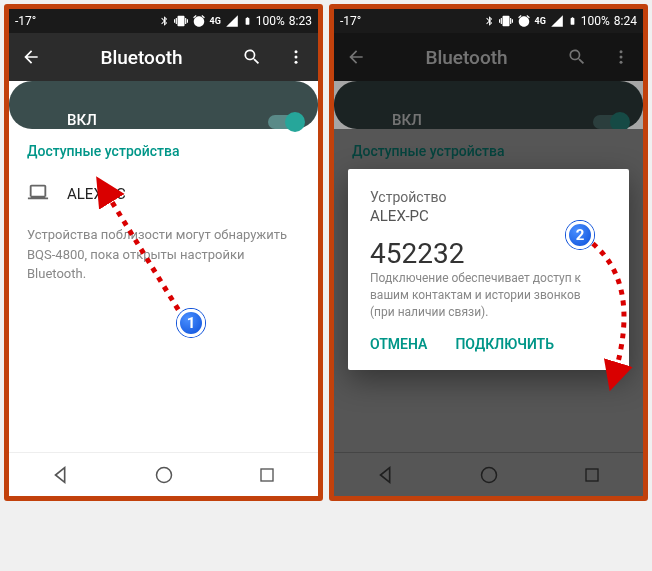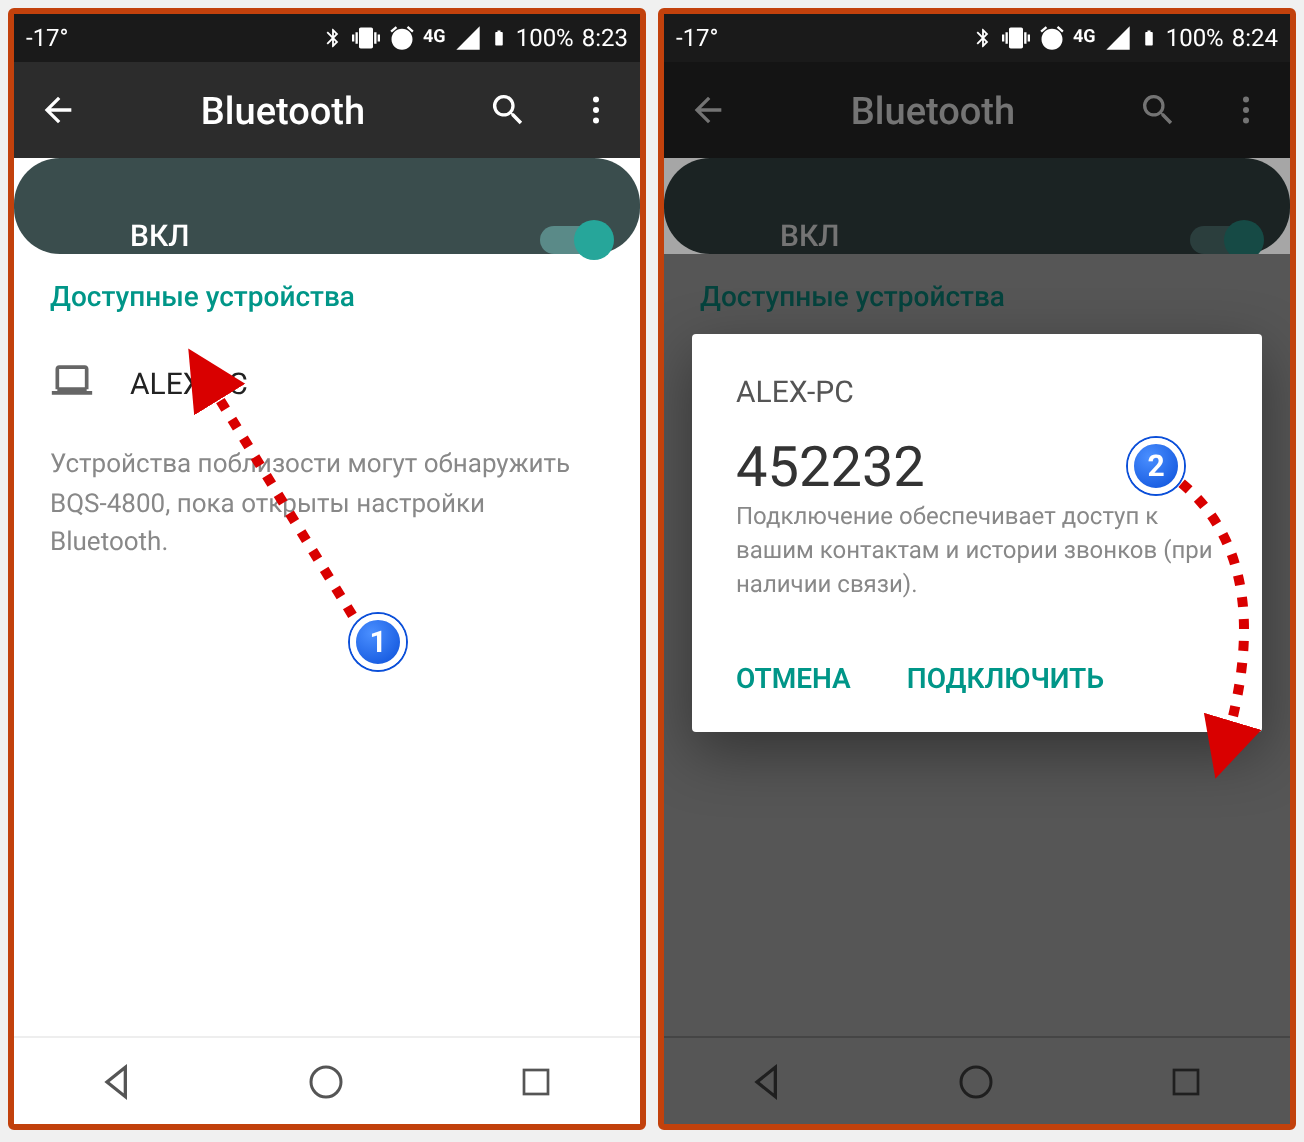--- a/index.html
+++ b/index.html
@@ -5,22 +5,22 @@
   * { margin: 0; padding: 0; box-sizing: border-box; }
   body {
     background: #f0f0f0;
     font-family: Roboto, Arial, sans-serif;
     padding: 4px;
     display: flex;
     gap: 6px;
   }
   .phone {
     width: 320px;
-    height: 561px;
-    border: 3px solid #c2410c;
+    height: 497px;
+    border: 5px solid #c2410c;
     border-radius: 3px;
     position: relative;
     background: #fff;
     overflow: hidden;
   }
   .status-bar {
     height: 24px;
     background: #1a1a1a;
     color: #fff;
     display: flex;
@@ -131,21 +131,21 @@
     box-shadow: 0 10px 30px rgba(0,0,0,0.4);
     padding: 20px 22px 8px 22px;
   }
   .dialog h3 {
     font-size: 17px; font-weight: 500; color:#222;
     margin-bottom: 14px;
   }
   .dlg-label { font-size:14px; color:#666; margin-bottom:2px; }
   .dlg-value { font-size:15px; color:#555; margin-bottom:12px; }
   .dlg-code { font-size:28px; color:#333; font-weight:400;}
-  .dlg-info { font-size:12px; color:#888; line-height:1.4; margin-bottom:24px;}
+  .dlg-info { font-size:12px; color:#888; line-height:1.4; margin-bottom:8px;}
   .dlg-actions { display:flex; justify-content:flex-start; gap:28px; padding:8px 0 10px 0;}
   .dlg-btn { color:#009688; font-weight:600; font-size:14px; cursor:pointer; }
   
   .badge {
     position: absolute;
     width: 28px; height: 28px;
     border-radius: 50%;
     background: radial-gradient(circle at 35% 30%, #4a8fff, #0b4fd9);
     border: 3px solid #fff;
     box-shadow: 0 0 0 1px #0b4fd9;
@@ -348,20 +348,21 @@
     <span class="nav-icon">
         <svg width="18" height="18" viewBox="0 0 24 24" fill="none" stroke="#444" stroke-width="1.8">
           <rect x="4" y="4" width="16" height="16"></rect>
         </svg>
       </span>
   </div>
 
   <div class="scrim"></div>
 
   <div class="dialog">
+    <div class="dlg-label">Устройство</div>
     <div class="dlg-value">ALEX-PC</div>
     <div class="dlg-code">452232</div>
     <div class="dlg-info">Подключение обеспечивает доступ к вашим контактам и истории звонков (при наличии связи).</div>
     <div class="dlg-actions">
       <span class="dlg-btn">ОТМЕНА</span>
       <span class="dlg-btn">ПОДКЛЮЧИТЬ</span>
     </div>
   </div>
 
   <svg class="arrow" style="left:200px; top:218px;" width="120" height="170">

